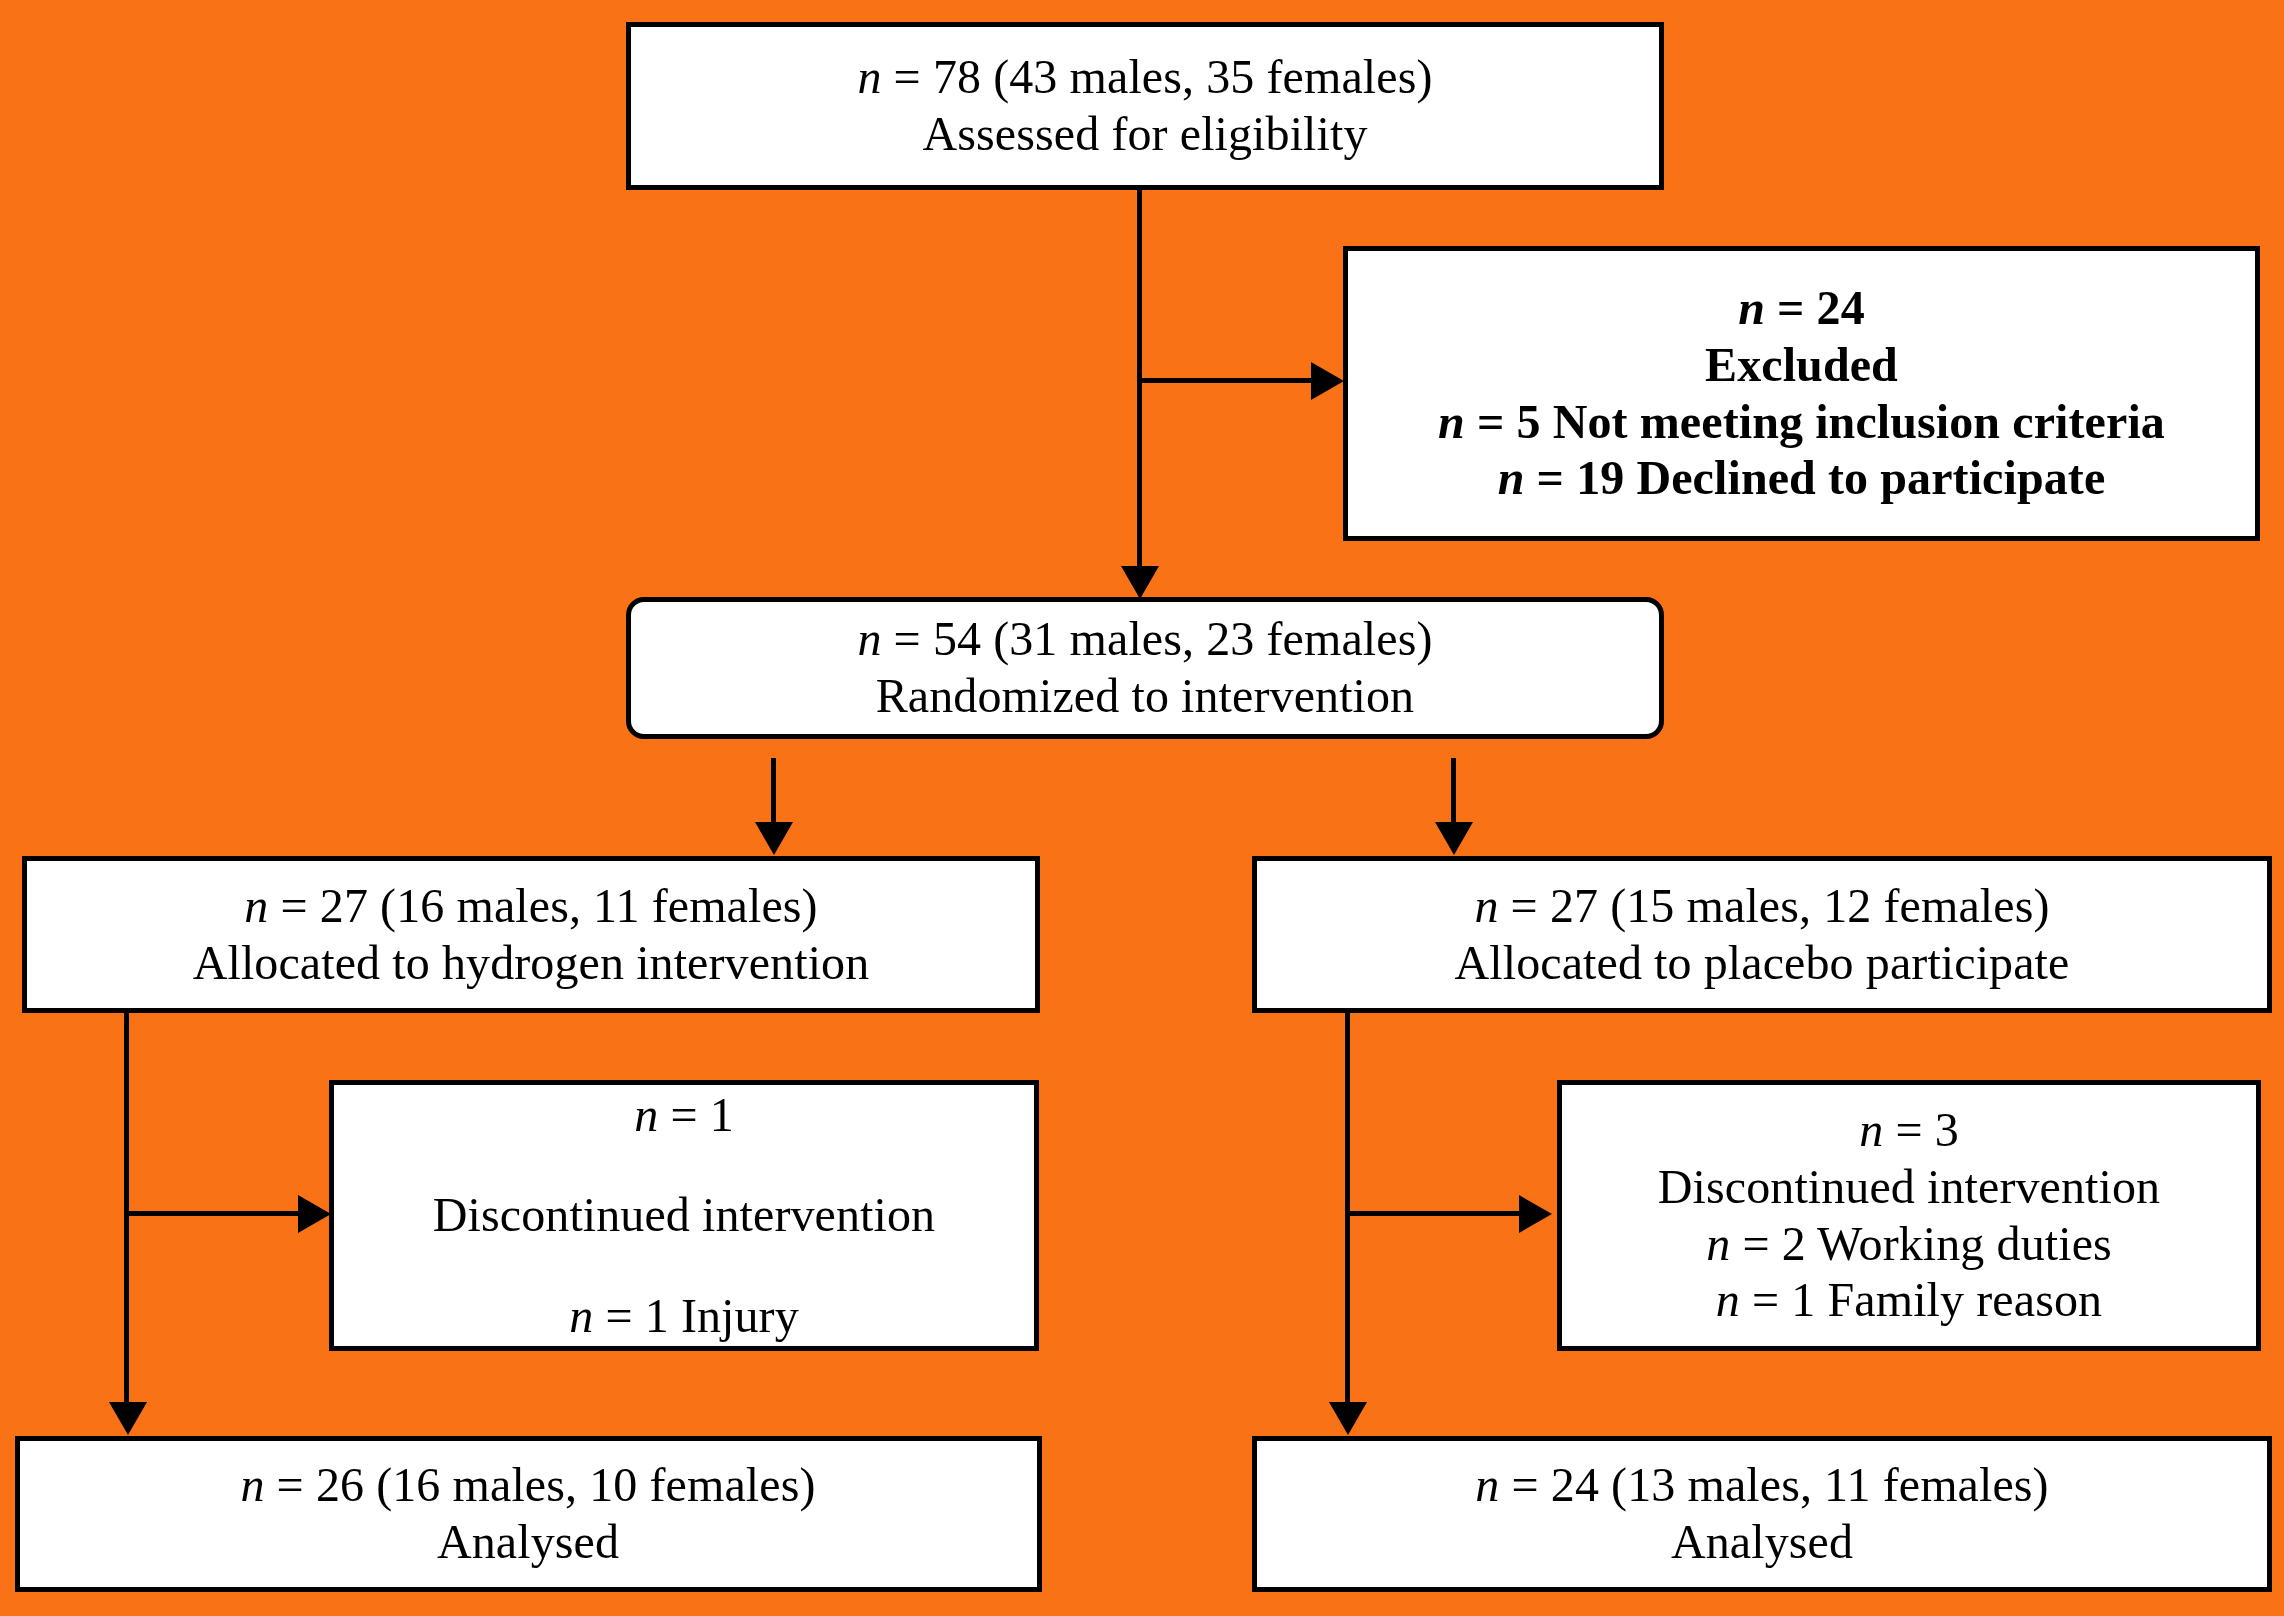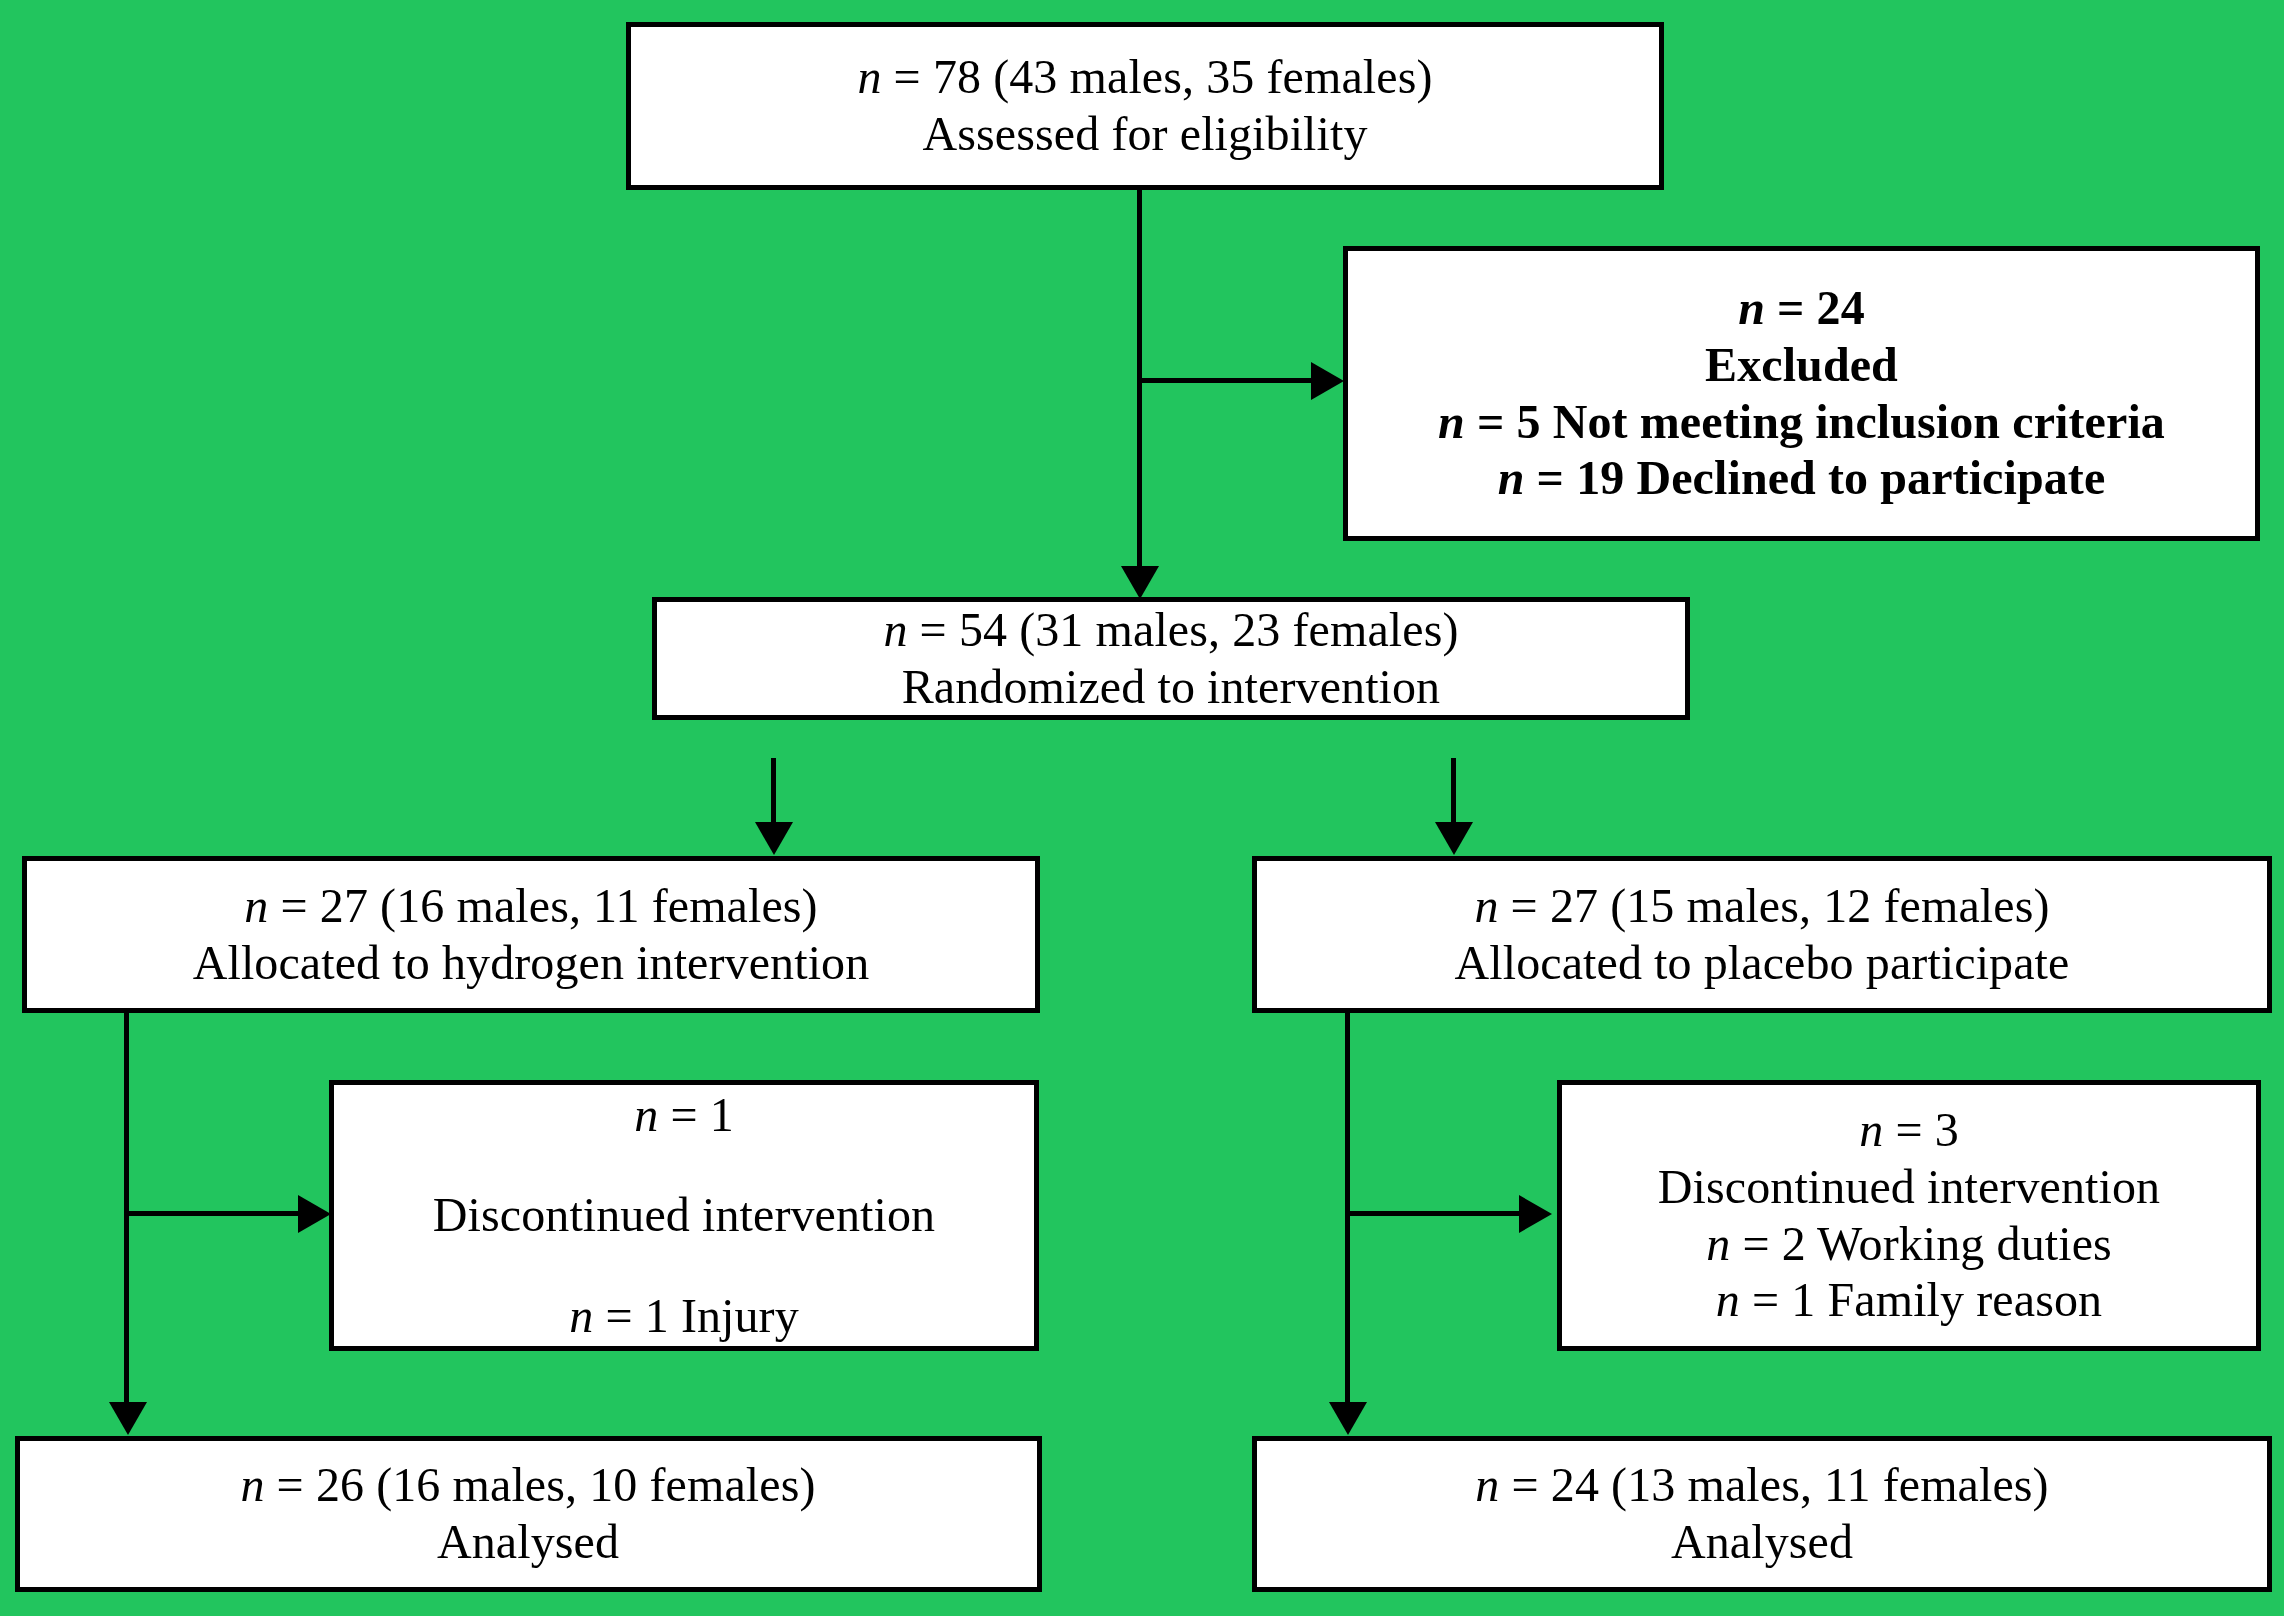--- a/index.html
+++ b/index.html
@@ -5,21 +5,21 @@
 <style>
   html, body {
     margin: 0;
     padding: 0;
     background: #ffffff;
   }
   #canvas {
     position: relative;
     width: 2284px;
     height: 1616px;
-    background: #22c55e;
+    background: #f97316;
     overflow: hidden;
     font-family: "Liberation Serif", "DejaVu Serif", serif;
     color: #000000;
   }
   
   .node {
     position: absolute;
     box-sizing: border-box;
     border: 5px solid #000000;
     background: #ffffff;
@@ -107,21 +107,21 @@
     <span class="ln">Assessed for eligibility</span>
   </div>
 
   <div class="node" style="left:1343px; top:246px; width:917px; height:295px;font-weight:bold;">
     <span class="ln"><em class="nv">n</em> = 24</span>
     <span class="ln">Excluded</span>
     <span class="ln"><em class="nv">n</em> = 5 Not meeting inclusion criteria</span>
     <span class="ln"><em class="nv">n</em> = 19 Declined to participate</span>
   </div>
 
-  <div class="node" style="left:652px; top:597px; width:1038px; height:123px;">
+  <div class="node" style="left:626px; top:597px; width:1038px; height:142px;border-radius:18px;">
     <span class="ln"><em class="nv">n</em> = 54 (31 males, 23 females)</span>
     <span class="ln">Randomized to intervention</span>
   </div>
 
   <div class="node" style="left:22px; top:856px; width:1018px; height:157px;">
     <span class="ln"><em class="nv">n</em> = 27 (16 males, 11 females)</span>
     <span class="ln">Allocated to hydrogen intervention</span>
   </div>
 
   <div class="node" style="left:1252px; top:856px; width:1020px; height:157px;">

